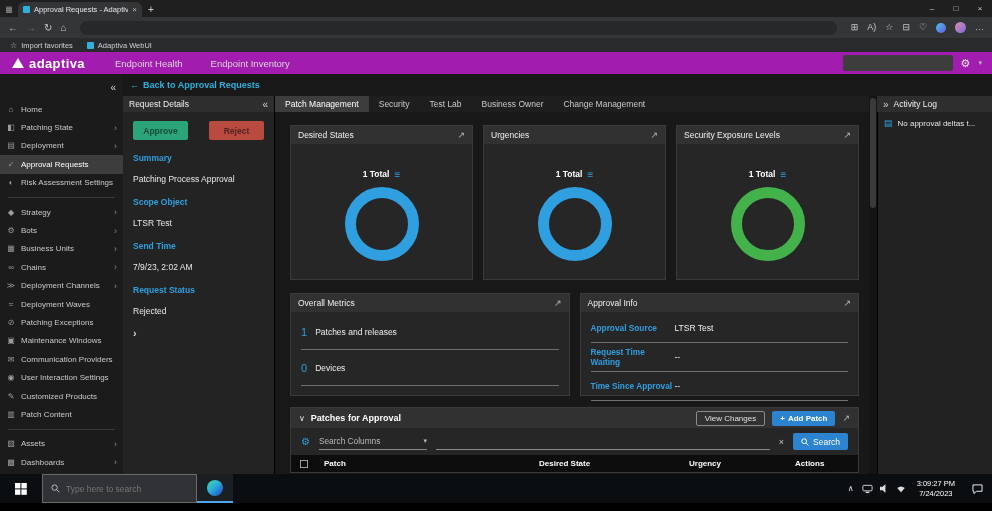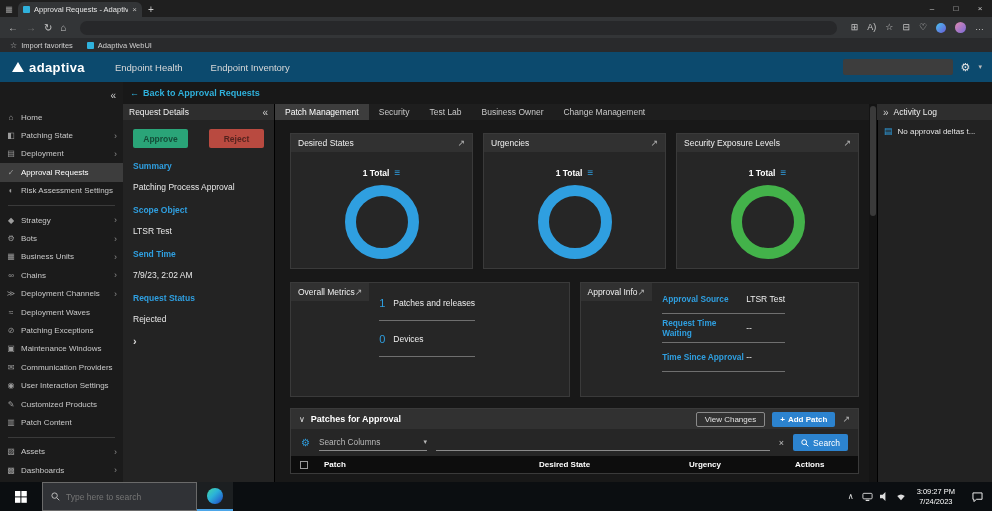--- a/index.html
+++ b/index.html
@@ -26,21 +26,21 @@
   .tool-right .nav-ic { font-size:9px; }
   .copilot-dot { width:10px; height:10px; border-radius:50%; background:linear-gradient(135deg,#49c3f0,#6a5bd8); }
   .avatar { width:11px; height:11px; border-radius:50%; background:linear-gradient(135deg,#e08ab0,#7a6ad8); }
 
   .favbar { height:14px; background:#292a2c; display:flex; align-items:center; gap:14px; padding:0 10px; font-size:7.5px; color:#cfcfcf; }
   .fav-item { display:flex; align-items:center; gap:4px; }
   .fav-ic { font-size:8px; color:#b9b9b9; }
   .fav-favicon { width:7px; height:7px; background:#2fb1dc; border-radius:1px; }
 
   
-  .appheader { height:30px; background:#0c4a6e; display:flex; align-items:center; }
+  .appheader { height:22px; background:#a21caf; display:flex; align-items:center; }
   .logo { display:flex; align-items:center; gap:5px; padding:0 16px 0 12px; }
   .logo-mark { width:0; height:0; border-left:6px solid transparent; border-right:6px solid transparent; border-bottom:10px solid #fff; }
   .logo-text { color:#fff; font-size:13px; font-weight:bold; letter-spacing:.4px; }
   .appnav { display:flex; height:100%; }
   .nav-item { display:flex; align-items:center; padding:0 14px; font-size:9.5px; color:#d8d8d8; position:relative; }
   .nav-item.active { color:#fff; font-weight:bold; }
   .nav-item.active::after { content:""; position:absolute; left:12px; right:12px; bottom:4px; height:2px; background:#fff; }
   .header-right { margin-left:auto; display:flex; align-items:center; gap:8px; padding-right:10px; }
   .app-search { width:110px; height:16px; background:#3d3d3d; border:none; border-radius:2px; outline:none; color:#eee; padding:0 5px; font-size:8.5px; }
   .hdr-gear { color:#e6e6e6; font-size:11px; }
@@ -77,31 +77,31 @@
   .rp-layer { margin-top:5px; color:#fff; font-size:8.3px; font-weight:bold; line-height:1.45; }
 
   .tab-content { flex:1; display:flex; flex-direction:column; min-width:0; }
   .tabstrip { height:16px; background:#1e1e1e; display:flex; }
   .tab-item { display:flex; align-items:center; padding:0 10px; font-size:8.5px; color:#c9c9c9; white-space:nowrap; }
   .tab-item.active { background:#3d3d3d; color:#fff; }
   .content { flex:1; padding:13px 10px 0 15px; overflow:hidden; }
 
   .cards3 { display:flex; gap:10px; }
   .card { background:#262626; border:1px solid #3a3a3a; }
-  .donut-card { flex:1; height:136px; display:flex; flex-direction:column; }
+  .donut-card { flex:1; height:155px; display:flex; flex-direction:column; }
   .card-header { height:18px; background:#313131; display:flex; align-items:center; padding:0 7px; font-size:8.5px; color:#f0f0f0; flex:0 0 auto; }
   .card-expand { margin-left:auto; color:#b5b5b5; font-size:9px; }
   .donut-body { flex:1; display:flex; flex-direction:column; align-items:center;justify-content:center; }
   .donut-total { margin-top:6px; display:flex; align-items:center; gap:5px; font-size:8.5px; color:#fff; font-weight:bold; }
   .legend-icon { color:#2f9fe0; font-size:10px; }
   .donut { width:74px; height:74px; border-radius:50%; border:11px solid #2f9fe0; margin-top:7px; }
   .donut.green { border-color:#43b24a; }
 
   .cards2 { display:flex; gap:10px; margin-top:13px; }
-  .info-like { flex:1; height:115px; display:flex; flex-direction:row; }
+  .info-like { flex:1; height:103px; display:flex; flex-direction:column; }
   .mrows { padding:2px 10px 0 10px; }
   .metric-row { height:36px; display:flex; align-items:center; gap:8px; border-bottom:1px solid #6f6f6f; }
   .metric-value { color:#2f9fe0; font-size:11px; }
   .metric-label { color:#efefef; font-size:8.5px; }
   .inforow { height:29px; display:flex; align-items:center; border-bottom:1px solid #6f6f6f; }
   .info-label { width:84px; color:#2f9fe0; font-size:8.3px; font-weight:bold; flex:0 0 auto; }
   .info-value { color:#efefef; font-size:8.5px; }
 
   .patches { margin-top:11px; display:flex; flex-direction:column; }
   .patches-header { height:20px; background:#313131; display:flex; align-items:center; gap:6px; padding:0 8px; }

